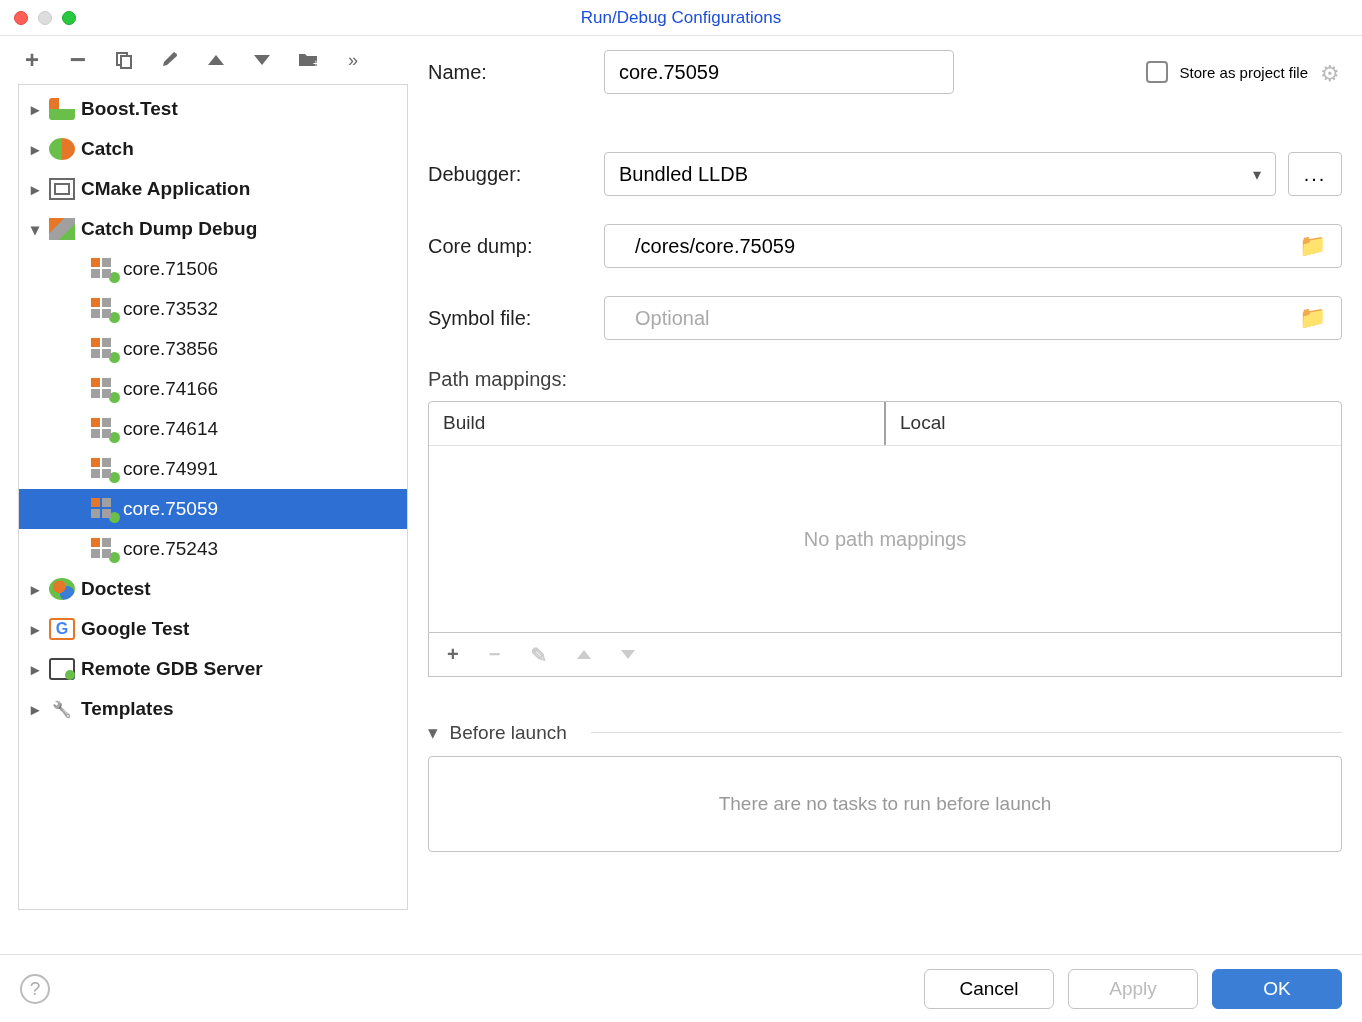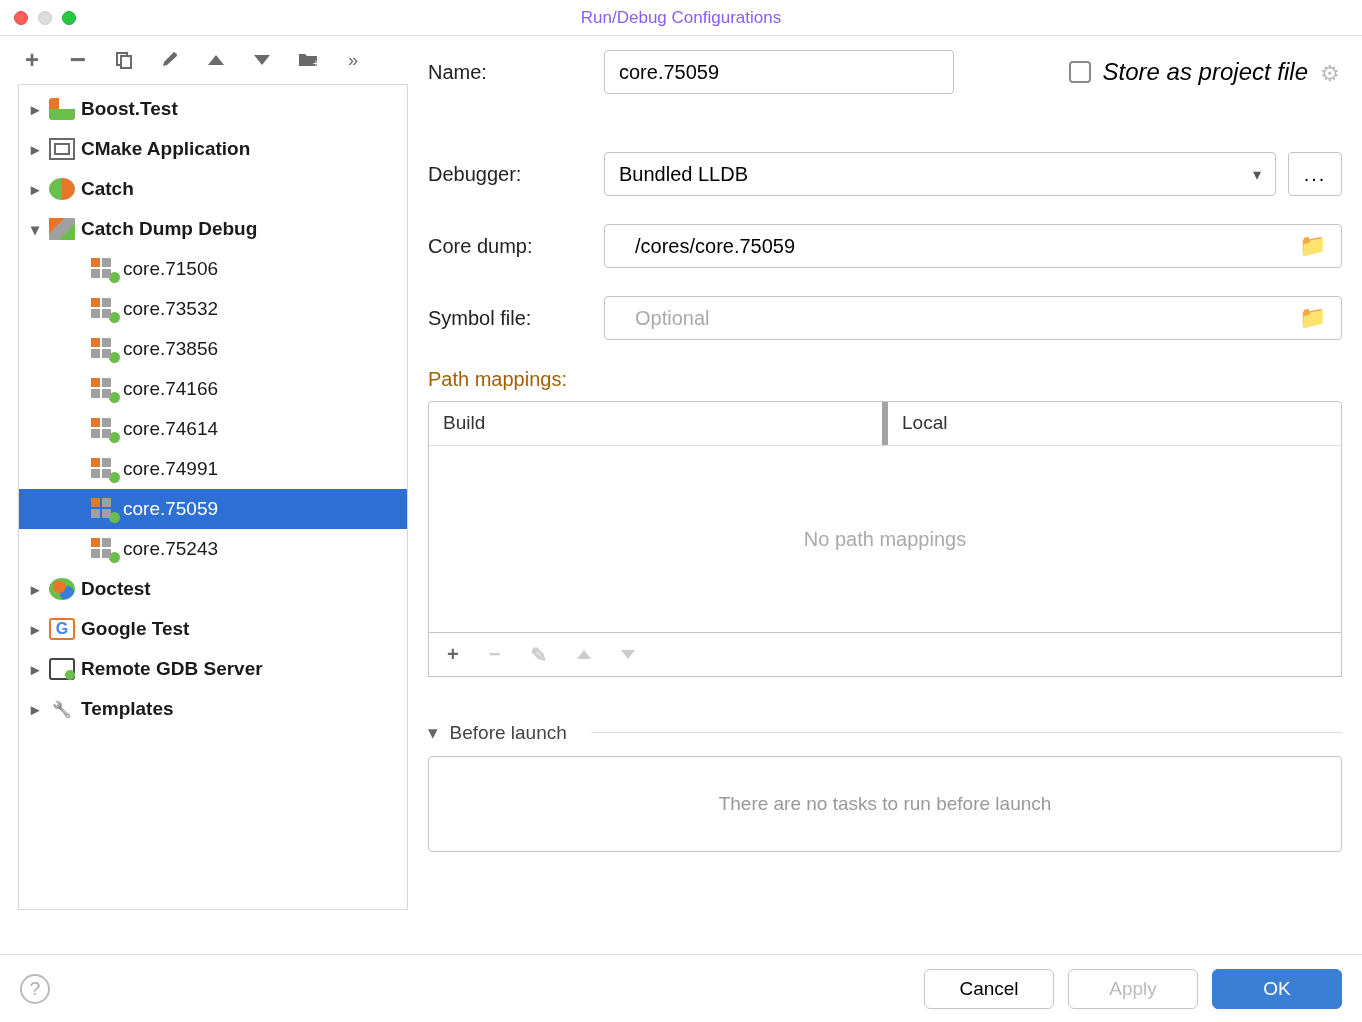--- a/index.html
+++ b/index.html
@@ -4,21 +4,21 @@
 <style>
 * { box-sizing: border-box; margin: 0; padding: 0; font-family: -apple-system, "Helvetica Neue", Arial, sans-serif; }
 body { width: 1362px; height: 1022px; background: #fff; overflow: hidden; }
 
 .titlebar { height: 36px; display: flex; align-items: center; padding: 0 14px; border-bottom: 1px solid #e4e4e4; position: relative; }
 .traffic { display: flex; gap: 10px; }
 .dot { width: 14px; height: 14px; border-radius: 50%; }
 .dot.red { background: #ff5f57; border:1px solid #e24640; }
 .dot.yel { background: #ddd; border:1px solid #ccc; }
 .dot.grn { background: #28c840; border:1px solid #1fa833; }
-.title { position: absolute; left: 0; right: 0; text-align: center; font-size: 17px; color: #8b5cf6; }
+.title { position: absolute; left: 0; right: 0; text-align: center; font-size: 17px; color: #1d4ed8; }
 
 .body { display: flex; height: 918px; }
 .sidebar { width: 408px; padding: 10px 0 0 0; }
 .main { flex: 1; padding: 14px 20px 0 20px; }
 
 .toolbar { display:flex; gap: 26px; align-items:center; padding: 4px 18px 14px 22px; color:#6a6a6a; }
 .toolbar .baricon { cursor:pointer; width:20px; height:20px; display:flex; align-items:center; justify-content:center; }
 .tri-up { width:0;height:0;border-left:8px solid transparent;border-right:8px solid transparent;border-bottom:10px solid #6a6a6a;}
 .tri-dn { width:0;height:0;border-left:8px solid transparent;border-right:8px solid transparent;border-top:10px solid #6a6a6a;}
 .plus { font-size: 24px; font-weight: bold; line-height: 1; }
@@ -61,25 +61,25 @@
 .gear::before{content:"⚙";font-size:22px;}
 
 .select { flex:1; display:flex; align-items:center; justify-content:space-between; cursor:pointer;}
 .dd-arrow { color:#555; font-size:16px;}
 .more-btn { width:54px; height:44px; margin-left:12px; border:1px solid #c4c4c4; border-radius:4px; display:flex; align-items:center; justify-content:center; font-size:20px; letter-spacing:2px; cursor:pointer;}
 .ifield { flex:1; display:flex; align-items:center; position:relative;padding-left:16px;}
 .ifield input { border:none; outline:none; flex:1; font-size:20px; background:transparent;}
 .ifield input::placeholder{color:#aaa;}
 .browse { color:#bbb; font-size:22px; cursor:pointer; }
 
-.section-lbl { font-size:20px; color:#a16207; margin-bottom:10px; }
+.section-lbl { font-size:20px; color:#404040; margin-bottom:10px; }
 .table { border:1px solid #c4c4c4; border-radius:4px 4px 0 0; }
 .thead { display:flex; height:44px; border-bottom:1px solid #e0e0e0;}
 .th { flex:1; padding:10px 14px; font-size:19px; color:#333; }
-.th:first-child{border-right:6px solid #a3a3a3;}
+.th:first-child{border-right:2px solid #a3a3a3;}
 .tbody { height: 186px; display:flex; align-items:center; justify-content:center; color:#aaa; font-size:20px;}
 .tbl-toolbar { border:1px solid #c4c4c4; border-top:none; height:44px; display:flex; align-items:center; gap:30px; padding:0 18px;}
 .tbtn { color:#6a6a6a; cursor:pointer; font-size:20px; font-weight:bold;}
 .tbtn.dis { color:#ccc; }
 .sm-tri-up { width:0;height:0;border-left:7px solid transparent;border-right:7px solid transparent;border-bottom:9px solid #ccc;}
 .sm-tri-dn { width:0;height:0;border-left:7px solid transparent;border-right:7px solid transparent;border-top:9px solid #ccc;}
 
 .before-launch { margin-top: 44px; }
 .bl-head { display:flex; align-items:center; gap:12px; font-size:19px; color:#444; }
 .bl-head .sep { flex:1; height:1px; background:#ddd; margin-left:12px;}
@@ -135,27 +135,27 @@
       <span class="baricon" style="font-size:18px;letter-spacing:2px;">»</span>
     </div>
     <div class="tree" id="tree">
         <div class="node group">
           <span class="chev col"></span>
           <span class="nicon ic-boost"></span>
           <span>Boost.Test</span>
         </div>
         <div class="node group">
           <span class="chev col"></span>
+          <span class="nicon ic-catch"></span>
+          <span>Catch</span>
+        </div>
+        <div class="node group">
+          <span class="chev col"></span>
           <span class="nicon ic-cmake"></span>
           <span>CMake Application</span>
-        </div>
-        <div class="node group">
-          <span class="chev col"></span>
-          <span class="nicon ic-catch"></span>
-          <span>Catch</span>
         </div>
         <div class="node group">
           <span class="chev exp"></span>
           <span class="nicon ic-dump"></span>
           <span>Catch Dump Debug</span>
         </div>
         <div class="node child">
           <span class="nicon ic-core">
             <span class="badge"></span>
           </span>
@@ -225,21 +225,21 @@
         </div>
       </div>
   </div>
 
   <div class="main">
     <div class="row">
       <div class="lbl">Name:</div>
       <input type="text" class="name-input" value="core.75059" style="">
       <div class="ck-wrap">
         <span class="checkbox"></span>
-        <span style="font-size:24px;font-style:italic;">Store as project file</span>
+        <span style="font-size:15px;">Store as project file</span>
         <span class="gear"></span>
       </div>
     </div>
 
     <div style="height:30px"></div>
 
     <div class="row">
       <div class="lbl">Debugger:</div>
       <div class="select">
         <span>Bundled LLDB</span>

